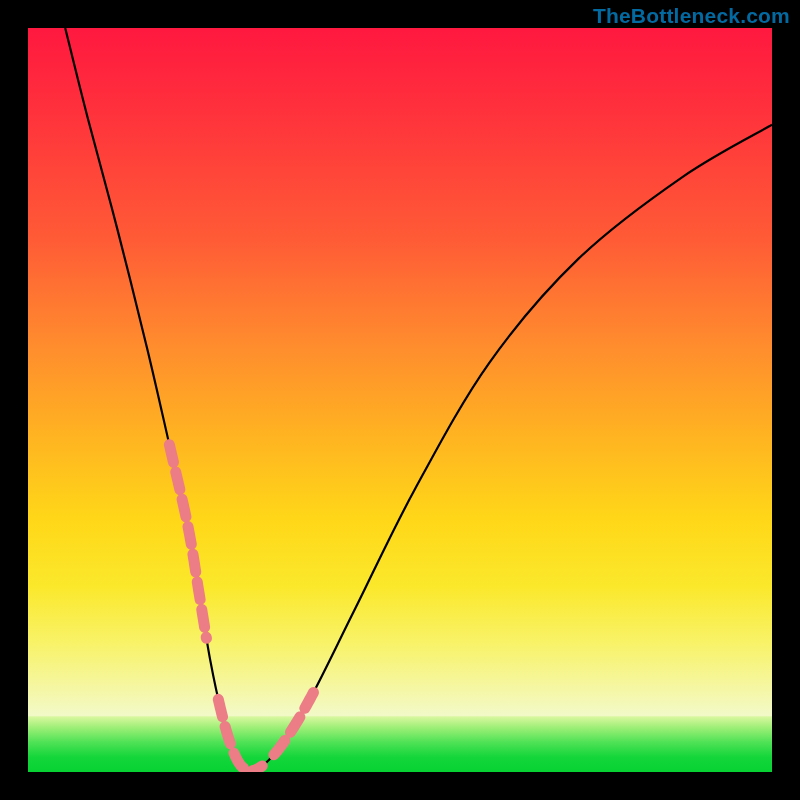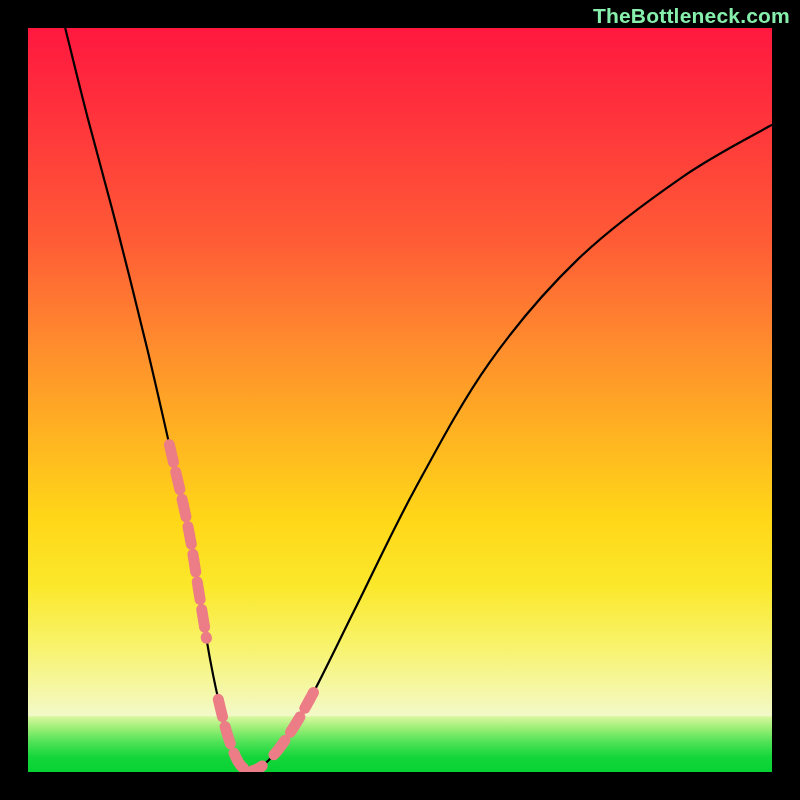--- a/index.html
+++ b/index.html
@@ -43,21 +43,21 @@
         #07d233 100%
       );
     overflow: hidden;
   }
   .watermark {
     position: absolute;
     top: 4px;
     right: 10px;
     font-size: 21px;
     font-weight: 600;
-    color: #86efac;
+    color: #0369a1;
     letter-spacing: 0.2px;
     user-select: none;
   }
   svg.curve {
     position: absolute;
     left: 0;
     top: 0;
     width: 744px;
     height: 744px;
     overflow: visible;

